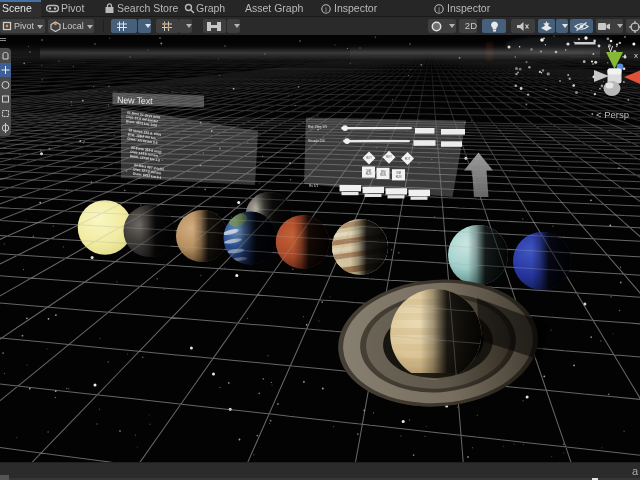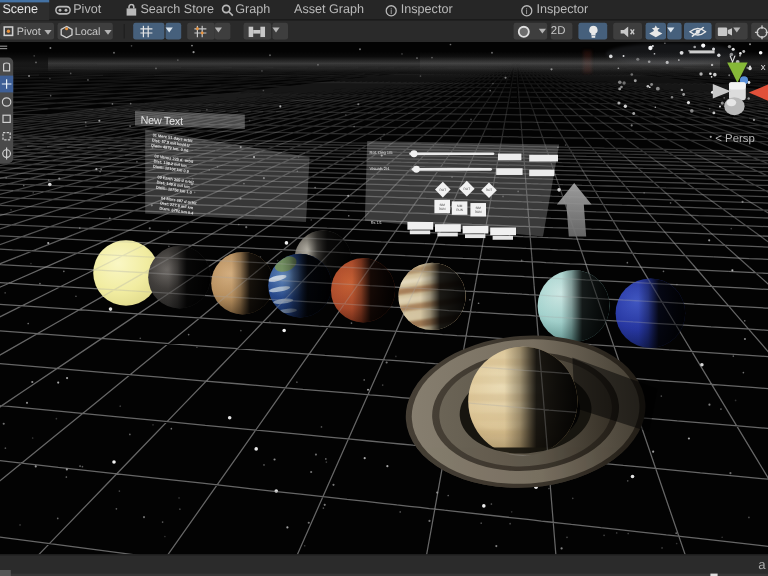--- a/index.html
+++ b/index.html
@@ -1,20 +1,20 @@
 <!DOCTYPE html>
 <html><head><meta charset="utf-8"><style>
 *{margin:0;padding:0;box-sizing:border-box}
 html,body{width:640px;height:480px;overflow:hidden;background:#000;font-family:"Liberation Sans",sans-serif}
 #root{position:absolute;top:0;left:0;width:640px;height:480px;background:#030303}
 .bar{position:absolute;left:0;width:640px}
 #tabs{top:0;height:17px;background:#262626;border-bottom:1px solid #191919}
 .tab{position:absolute;top:0;height:17px;color:#b9b9b9;font-size:10.5px;line-height:17px;white-space:nowrap}
 #toolbar{top:17px;height:18px;background:#2a2a2a}
-.tbtn{position:absolute;top:2px;height:14px;background:#3e3e3e;border-radius:2px;color:#c8c8c8;font-size:9.5px;line-height:14px;text-align:left}
+.tbtn{position:absolute;top:2px;height:14px;background:#3e3e3e;border-radius:2px;color:#c8c8c8;font-size:9.5px;line-height:14px;text-align:right}
 .blue{background:#46607c}
 #status{top:462px;height:18px;background:#2b2b2b;border-top:1px solid #202020}
 .caret{display:inline-block;width:0;height:0;border-left:3.2px solid transparent;border-right:3.2px solid transparent;border-top:4px solid #b4b4b4;vertical-align:middle;margin-left:3px}
 </style></head><body>
 <div id="root">
 <svg width="640" height="480" style="position:absolute;top:0;left:0">
 <defs>
 <filter id="bl07" x="-20%" y="-20%" width="140%" height="140%">
           <feGaussianBlur stdDeviation="0.7"></feGaussianBlur>
         </filter>

